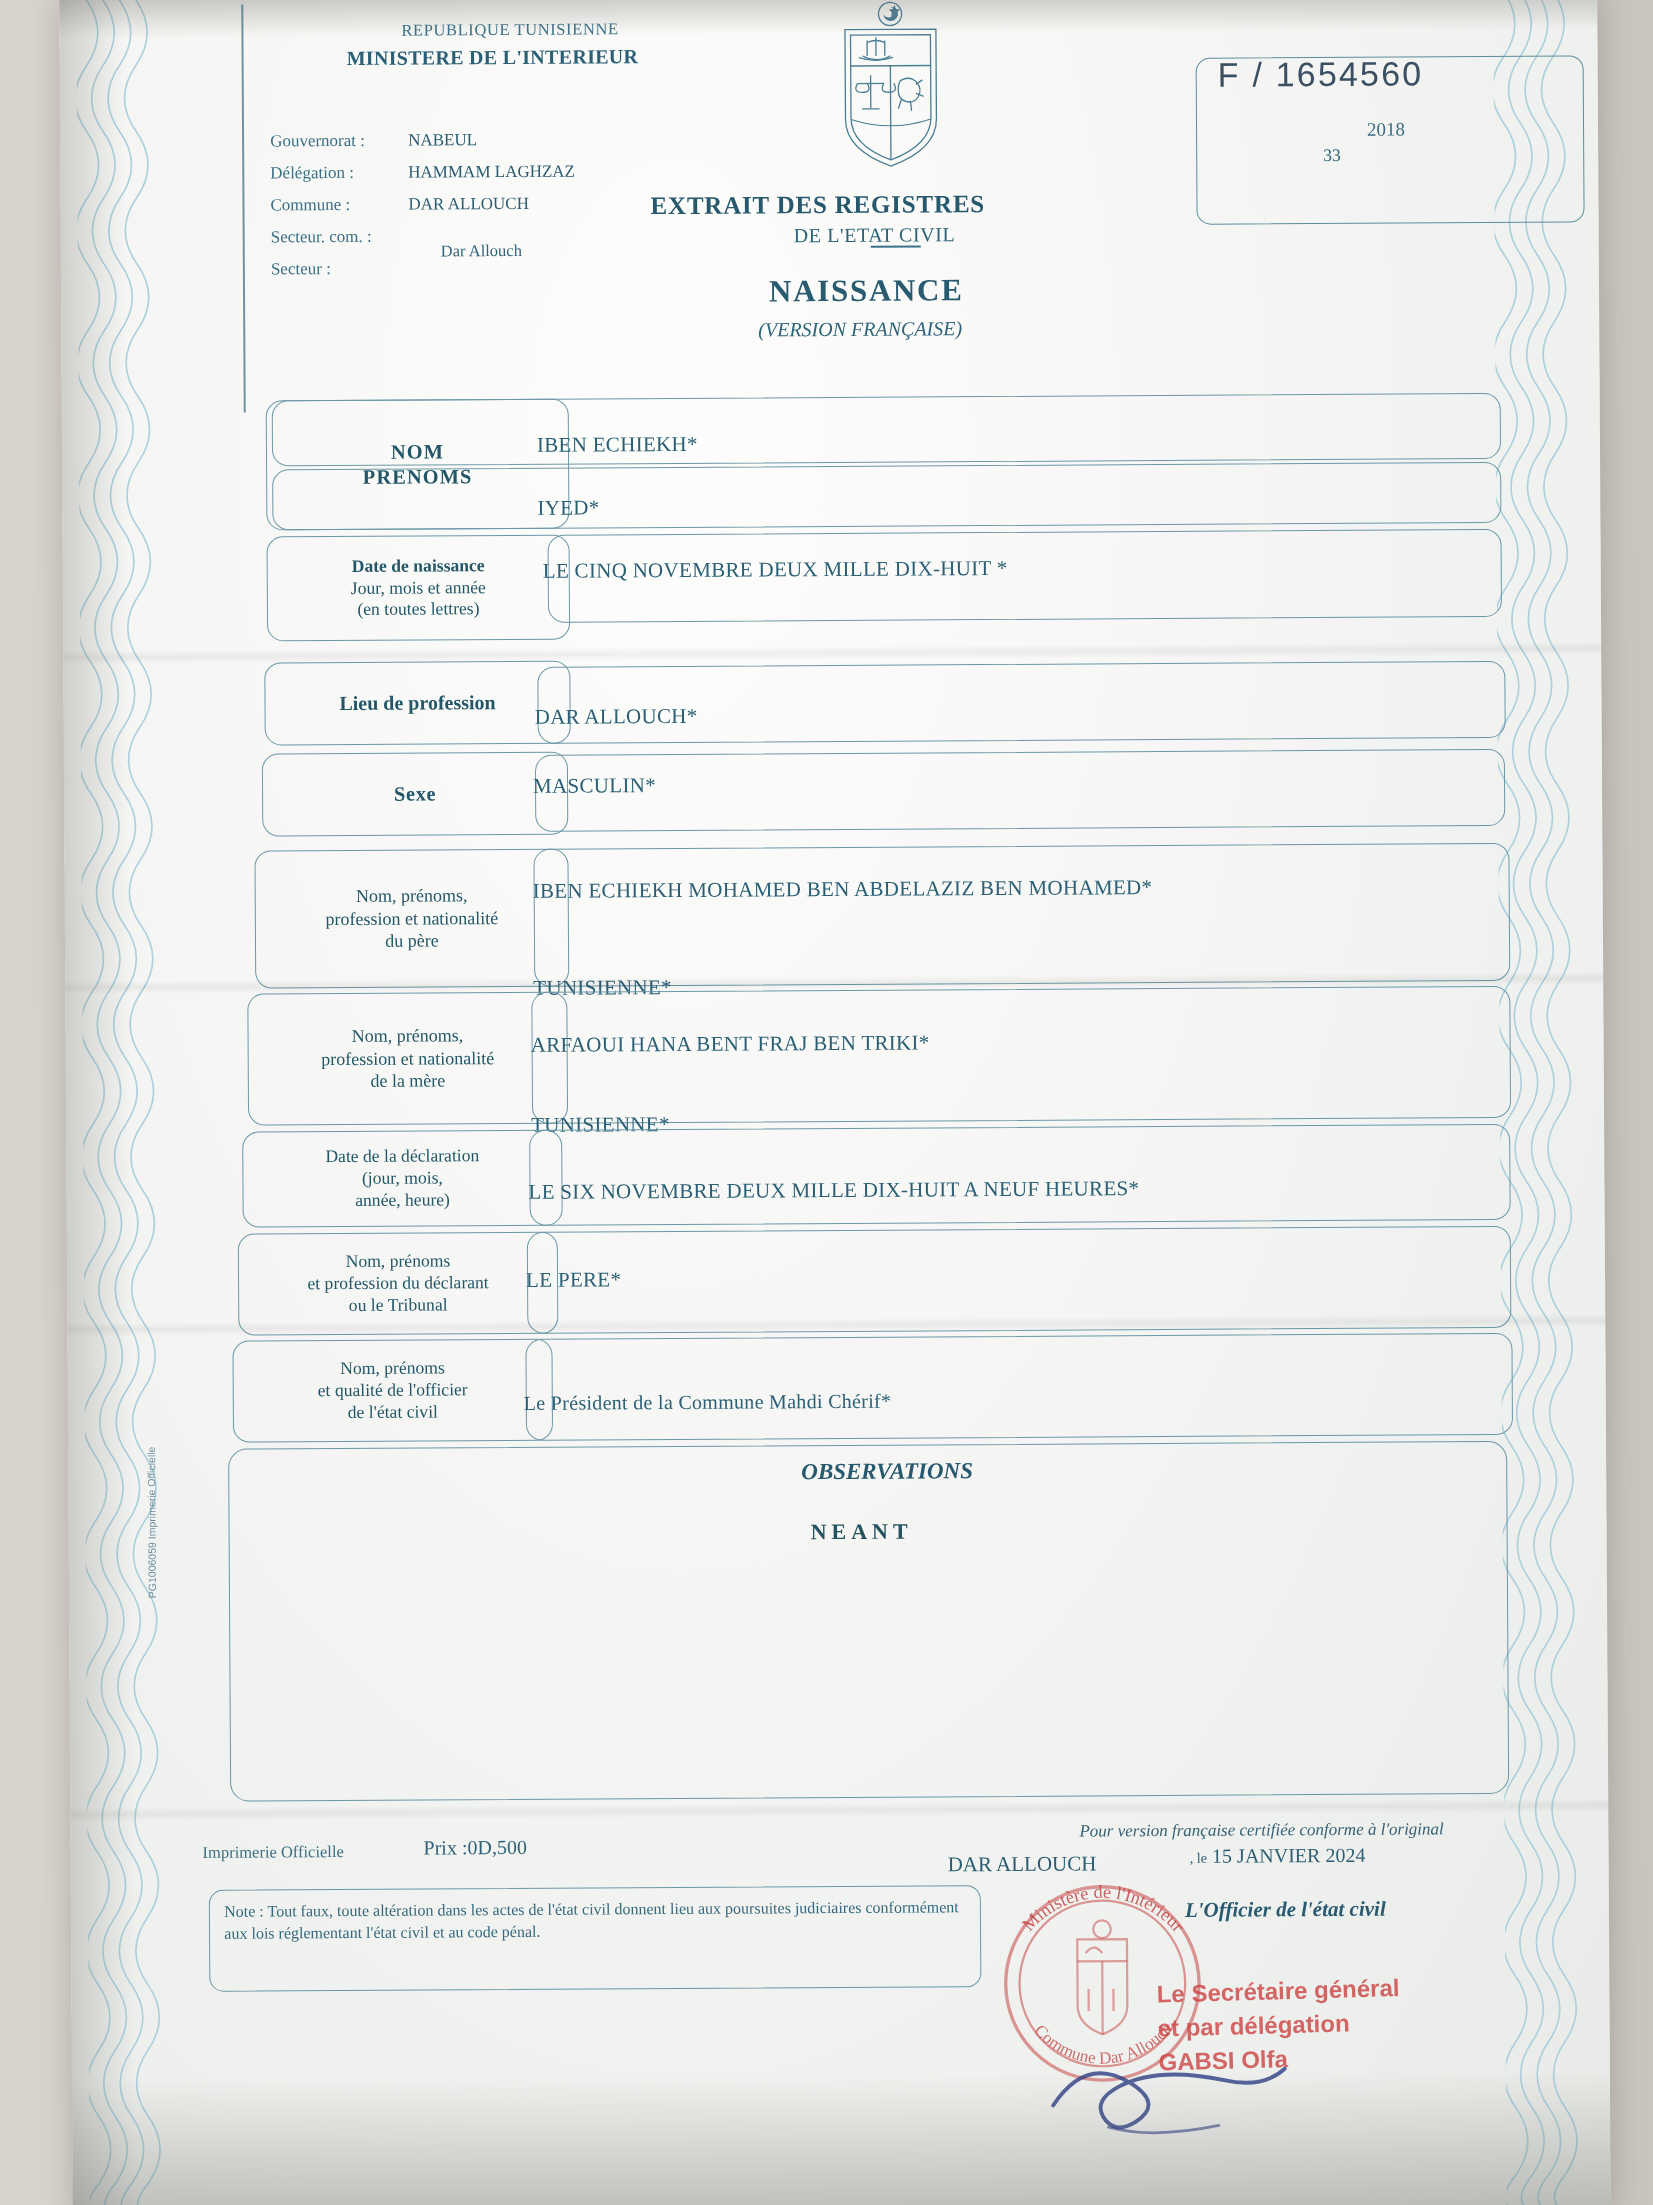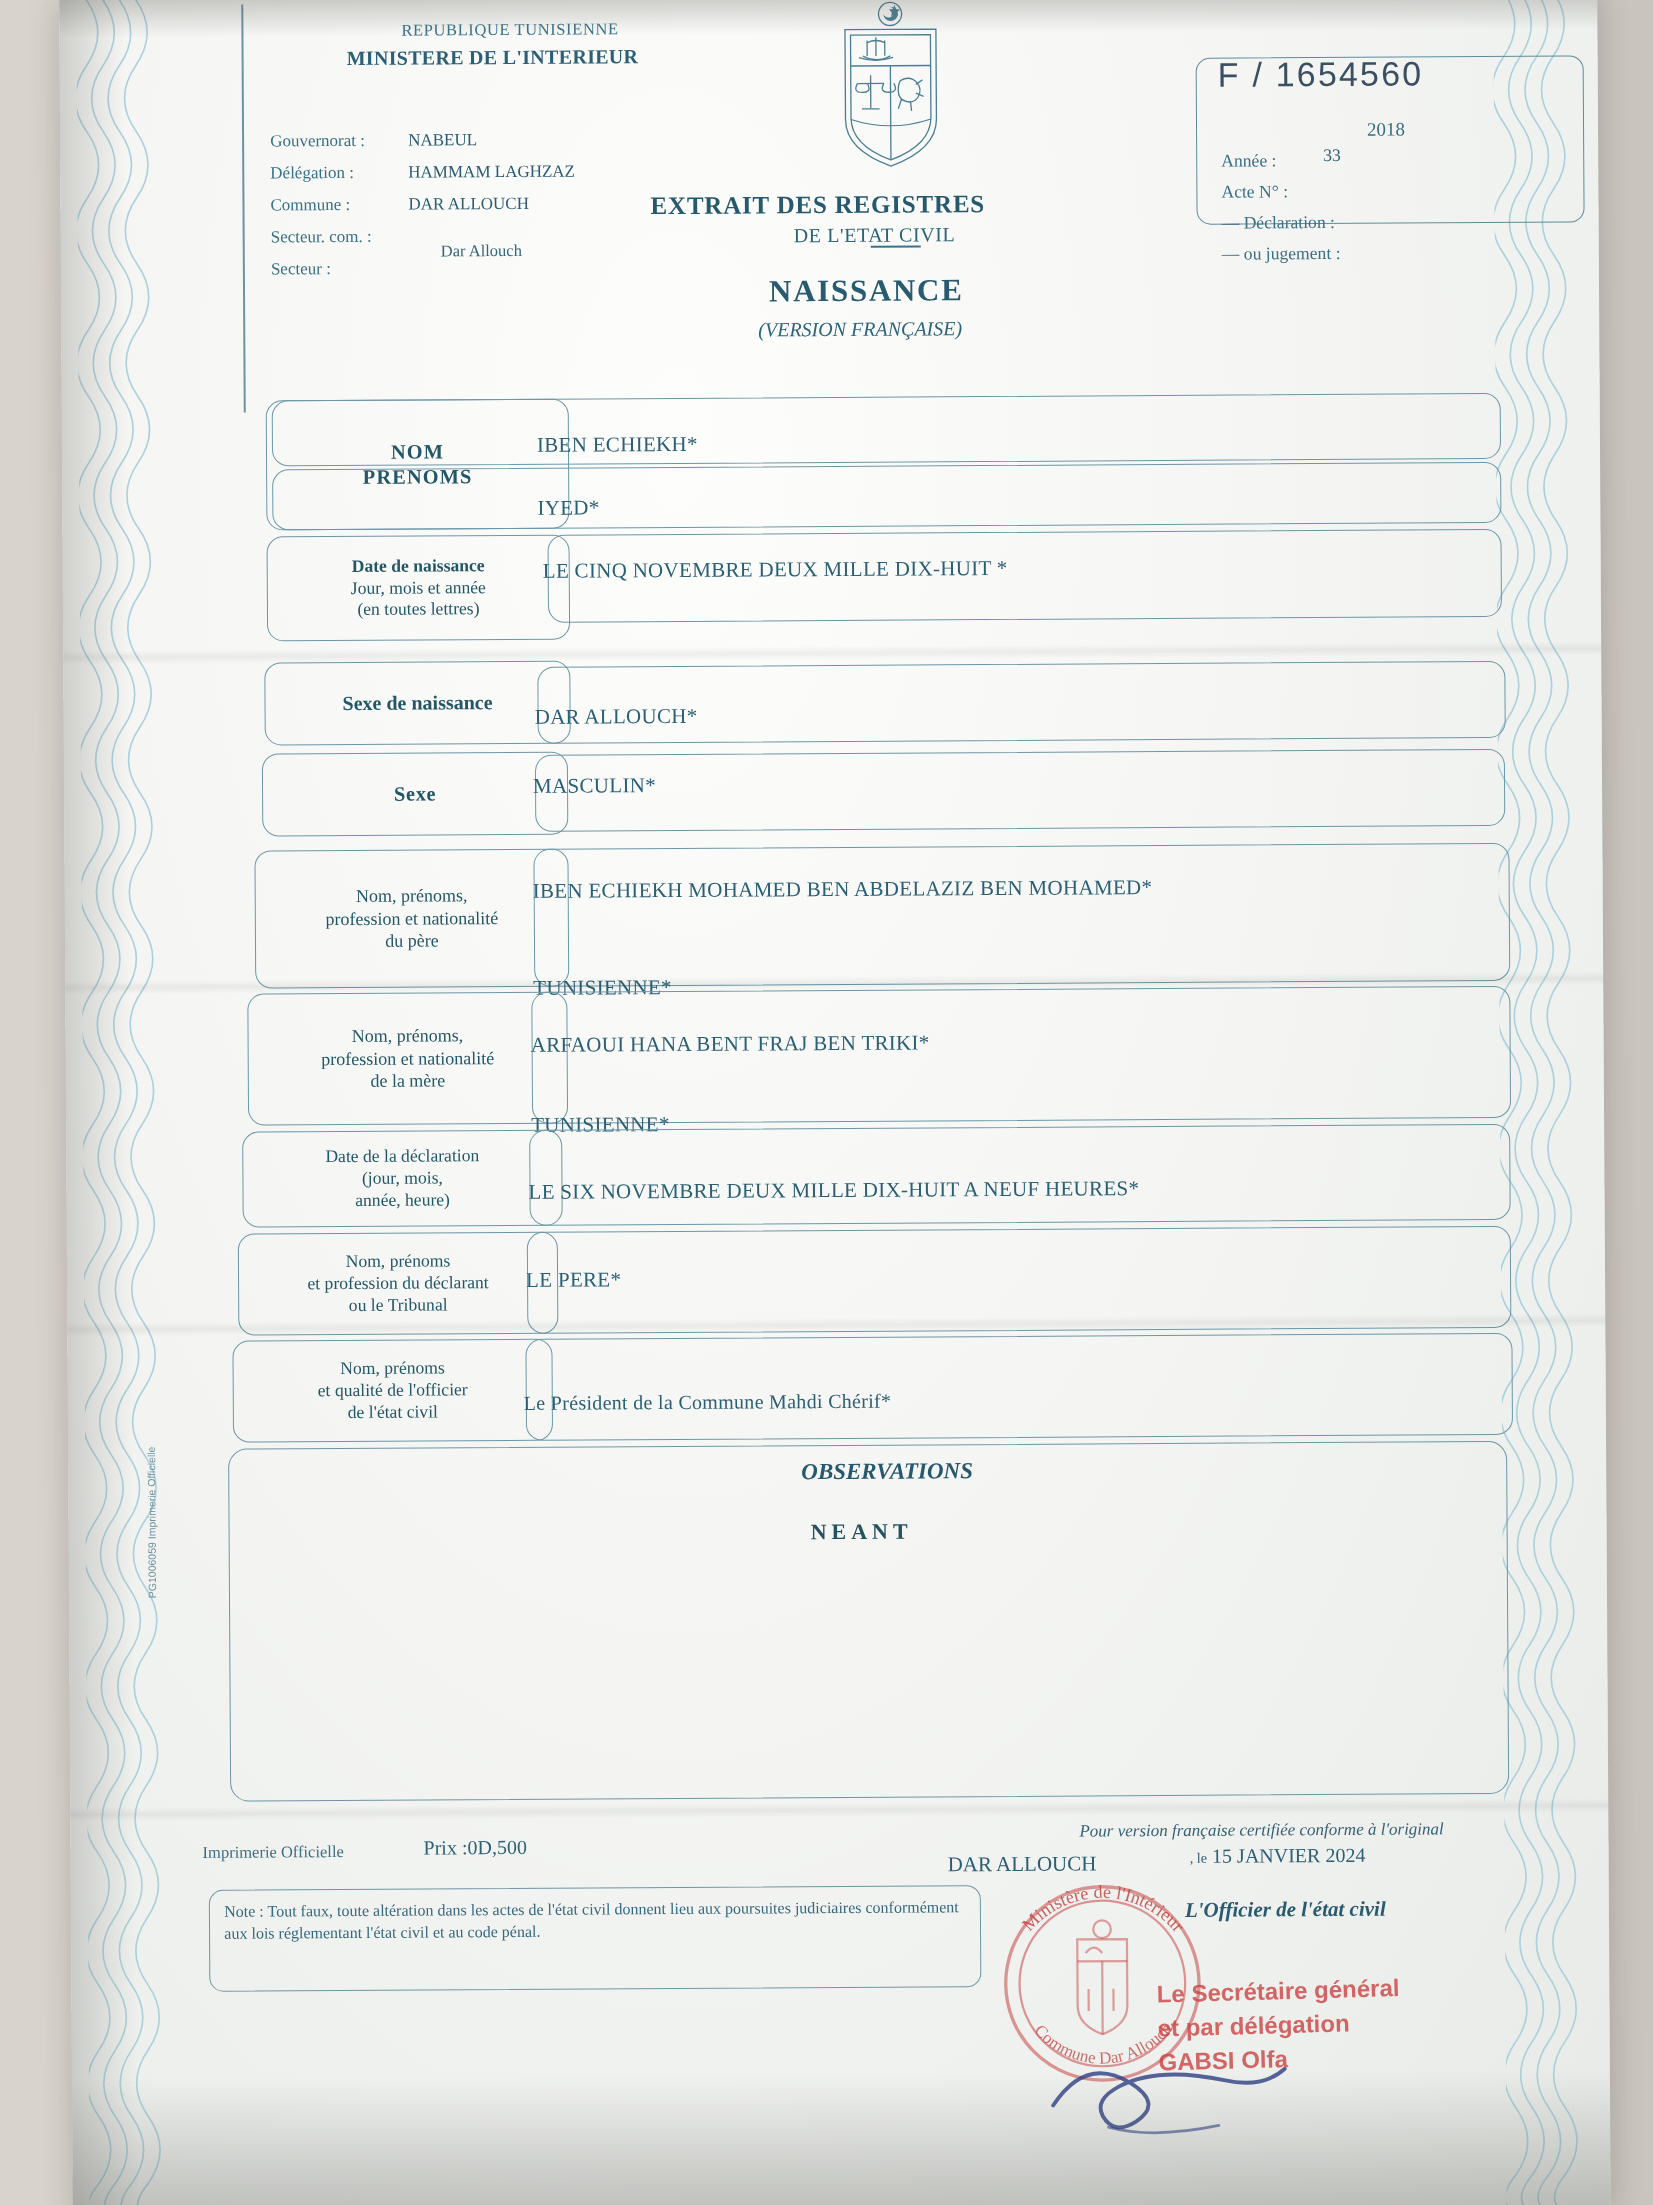--- a/index.html
+++ b/index.html
@@ -336,26 +336,20 @@
 
       <div class="t1">EXTRAIT DES REGISTRES</div>
       <div class="t2">DE L'ETAT CIVIL</div>
       <div class="t2u"></div>
       <div class="t3">NAISSANCE</div>
       <div class="t4">(VERSION FRANÇAISE)</div>
 
       <div class="refbox"></div>
       <div class="refnum">F / 1654560</div>
       <div class="refyear">2018</div>
-      <div class="reflines">
-        <div>Année :</div>
-        <div>Acte N° :</div>
-        <div>— Déclaration :</div>
-        <div>— ou jugement :</div>
-      </div>
       <div class="annee-val">33</div>
 
       <div class="row" style="left:210px; top:402px; width:1229px; height:66px;"></div>
       <div class="row" style="left:210px; top:471px; width:1229px; height:61px;"></div>
       <div class="lbl-cell" style="left:204px; top:402px; width:303px; height:130px; font-size:20.4px; letter-spacing:1.1px;">
         <div>
           <div>NOM</div>
           <div>PRENOMS</div>
         </div>
       </div>
@@ -367,21 +361,21 @@
         <div>
           <div style="font-weight:bold;">Date de naissance</div>
           <div>Jour, mois et année</div>
           <div>(en toutes lettres)</div>
         </div>
       </div>
       <div class="val-text" style="left:480px; top:562px;">LE CINQ NOVEMBRE  DEUX MILLE DIX-HUIT *</div>
 
       <div class="row" style="left:474px; top:670px; width:968px; height:77px;"></div>
       <div class="lbl-cell" style="left:201px; top:664px; width:306px; height:83px; font-size:20px;">
-        <div>Sexe de naissance</div>
+        <div>Lieu de profession</div>
       </div>
       <div class="val-text" style="left:471px; top:708px;">DAR ALLOUCH*</div>
 
       <div class="row" style="left:471px; top:758px; width:970px; height:77px;"></div>
       <div class="lbl-cell" style="left:198px; top:755px; width:306px; height:83px; font-size:20.4px; letter-spacing:0.6px;">
         <div>Sexe</div>
       </div>
       <div class="val-text" style="left:469px; top:777px;">MASCULIN*</div>
 
       <div class="row" style="left:469px; top:852px; width:976px; height:138px;"></div>

